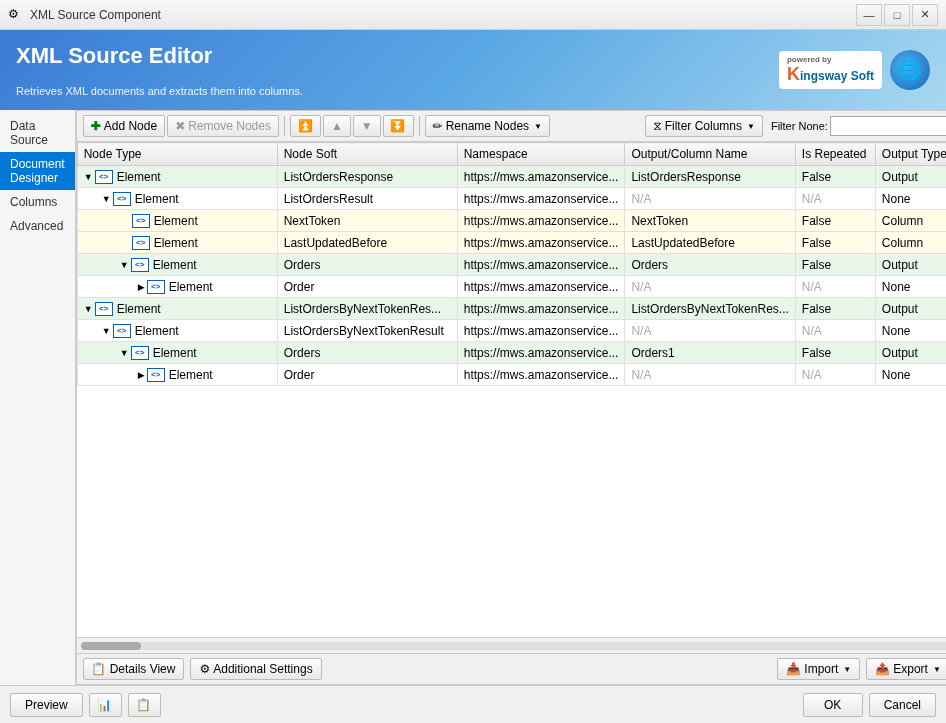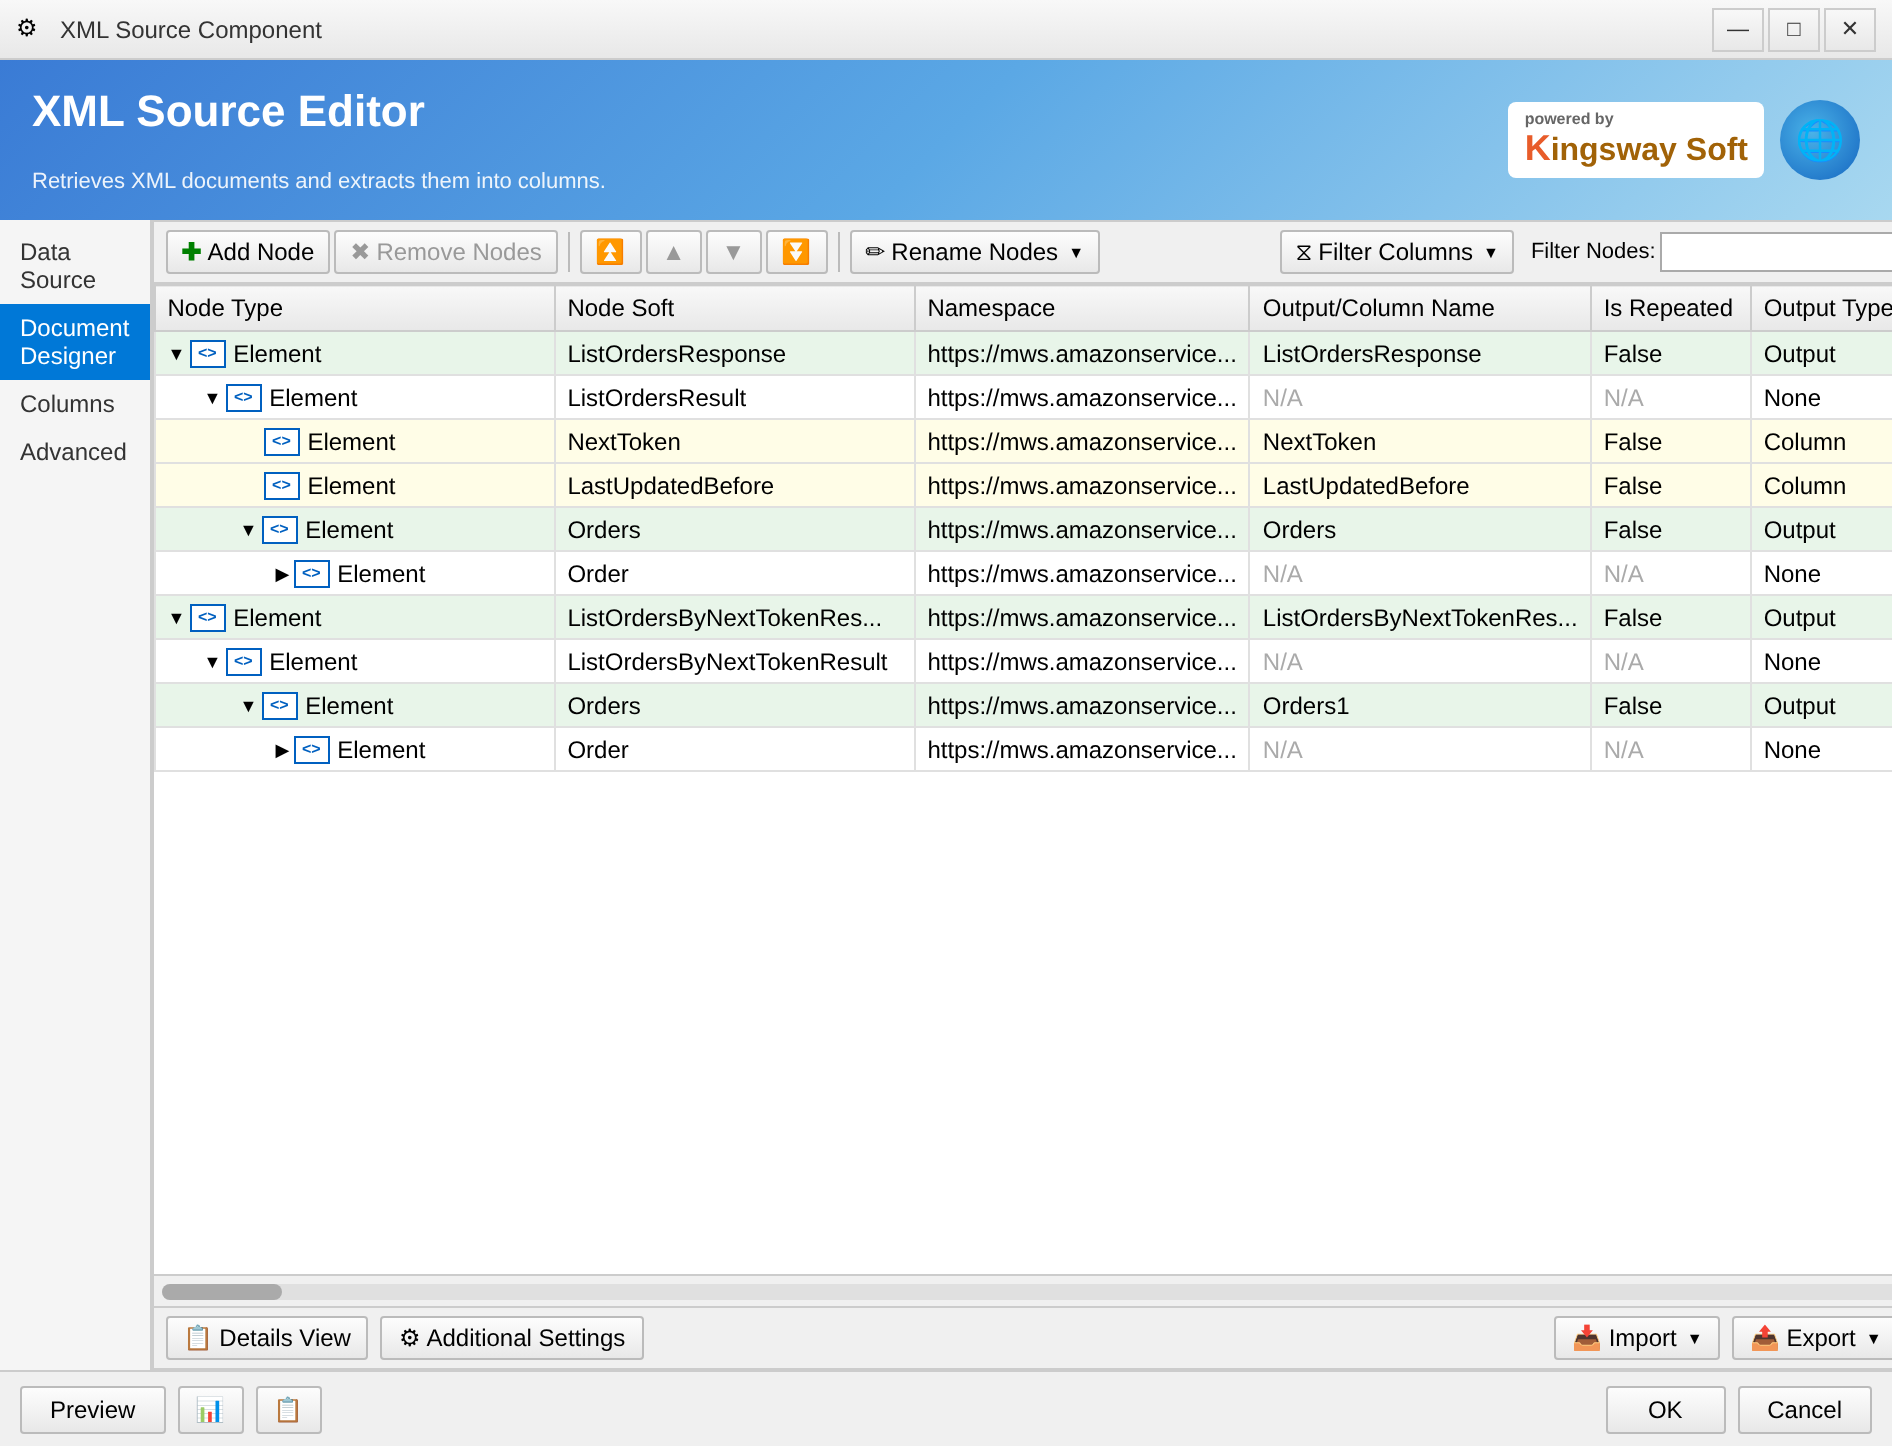--- a/index.html
+++ b/index.html
@@ -236,21 +236,21 @@
   </div>
 </div>
 
 <div class="header">
   <div class="header-text">
     <div class="header-title">XML Source Editor</div>
     <div class="header-subtitle">Retrieves XML documents and extracts them into columns.</div>
   </div>
   <div class="header-logo">
     <div class="logo-box">
-      <span style="font-size:8px;color:#666">powered by<br><span class="logo-k">K</span><span style="color:#a16207;font-size:16px">ingsway Soft</span></span>
+      <span style="font-size:8px;color:#666">powered by<br><span class="logo-k">K</span><span style="color:#0369a1;font-size:12px">ingsway Soft</span></span>
     </div>
     <div class="logo-globe">🌐</div>
   </div>
 </div>
 
 <div class="main-layout">
 
   <div class="sidebar">
     <div class="sidebar-item">
       <span>Data Source</span>
@@ -295,21 +295,21 @@
         <span>✏</span>
         <span>Rename Nodes</span>
         <span class="dropdown-arrow">▼</span>
       </button>
       <div class="toolbar-spacer"></div>
       <button class="filter-columns-btn">
         <span>⧖</span>
         <span>Filter Columns</span>
         <span class="dropdown-arrow">▼</span>
       </button>
-      <span class="filter-nodes-label">Filter Nodes:</span>
+      <span class="filter-nodes-label">Filter None:</span>
       <input class="filter-nodes-input" type="text" value="" style="">
     </div>
 
     <div class="table-wrapper">
       <table>
         <thead>
           <tr>
             <th style="min-width:200px">Node Type</th>
             <th style="min-width:180px">Node Soft</th>
             <th style="min-width:150px">Namespace</th>

